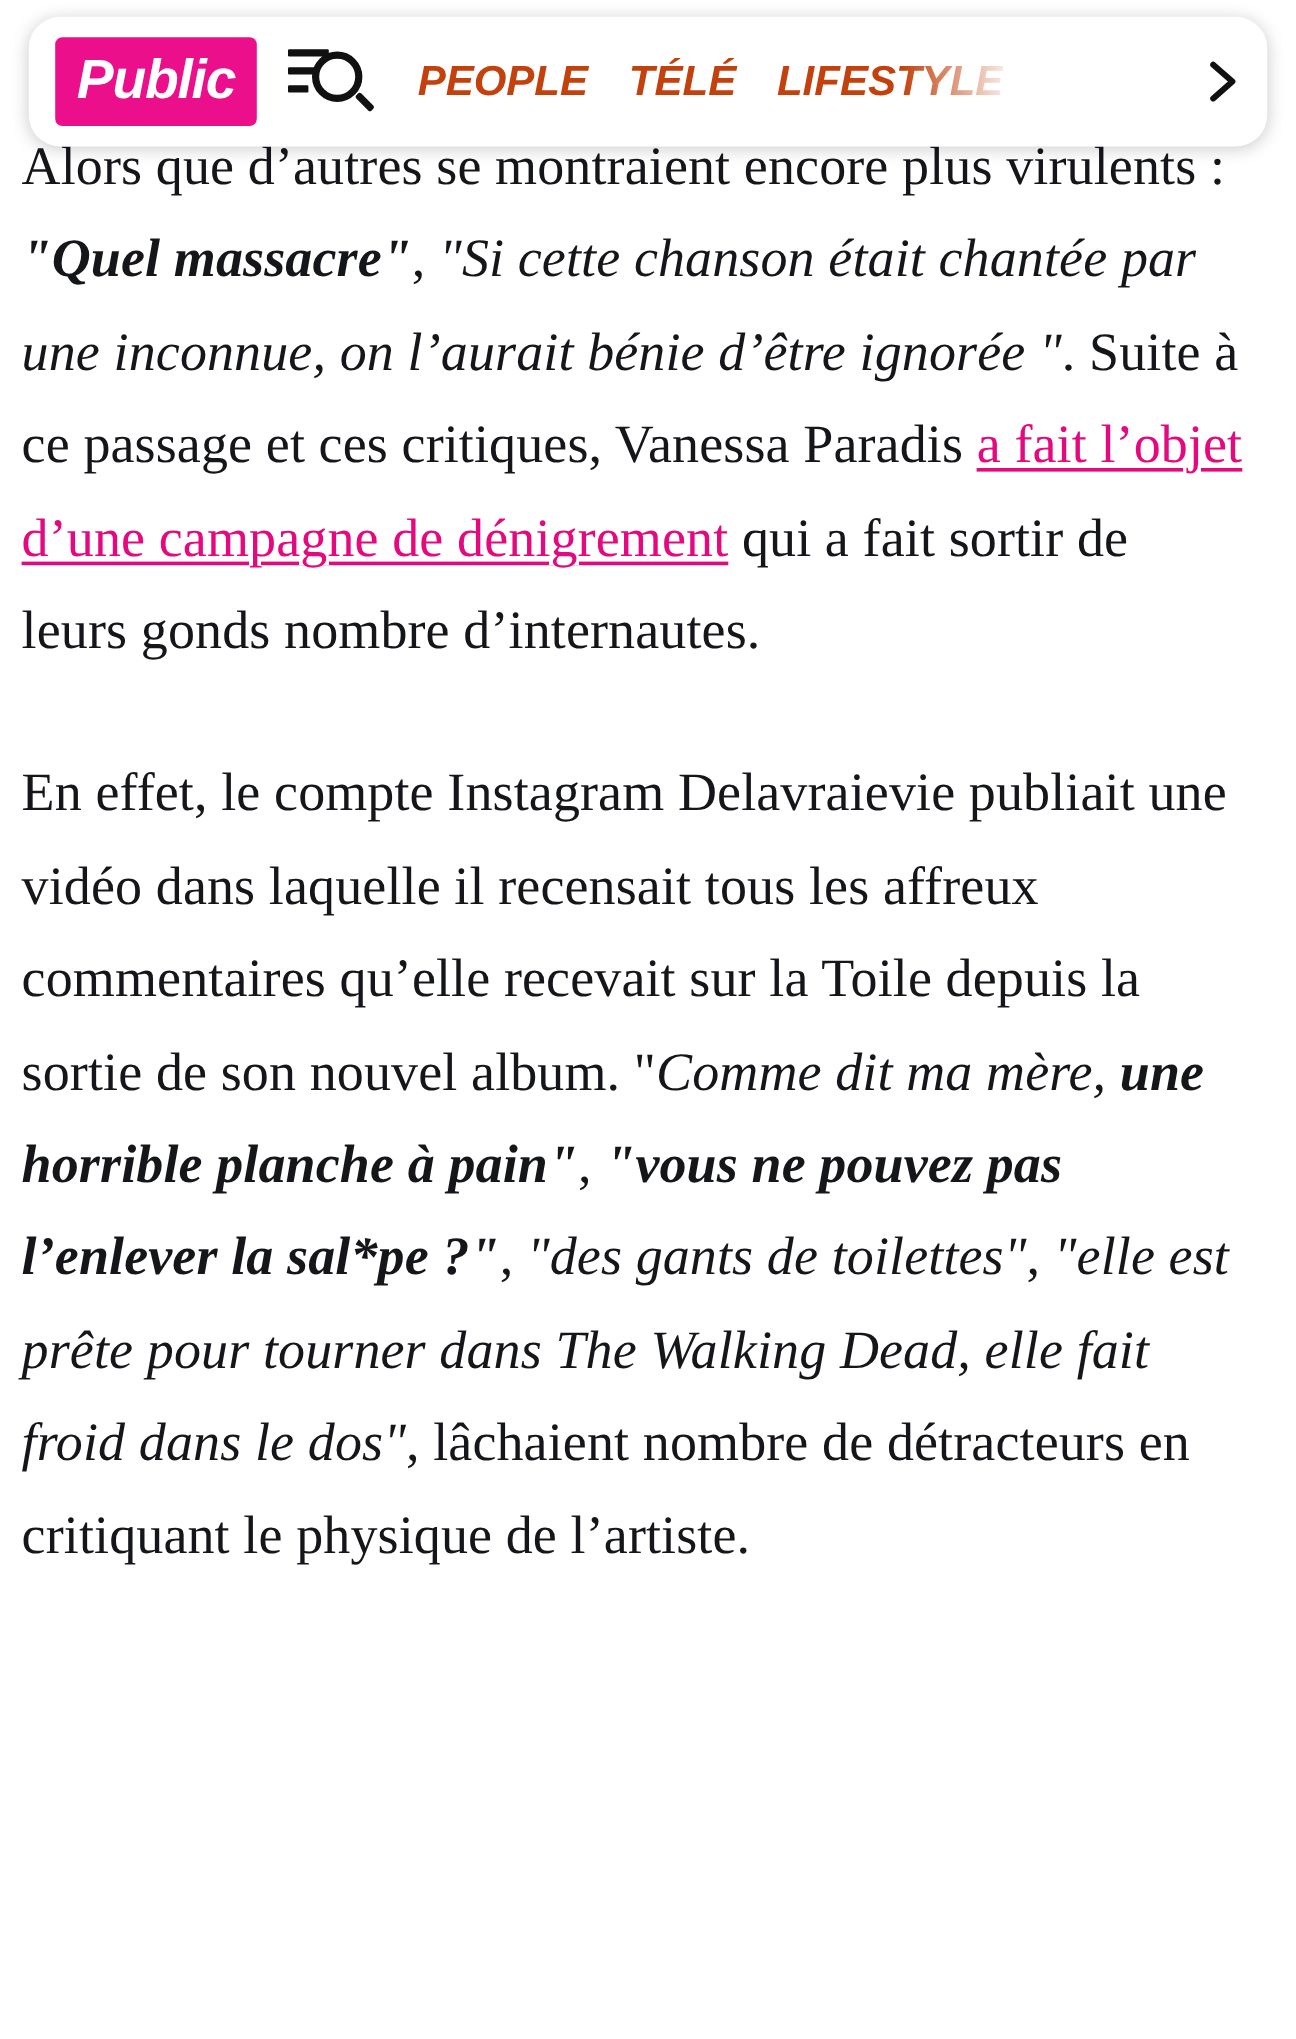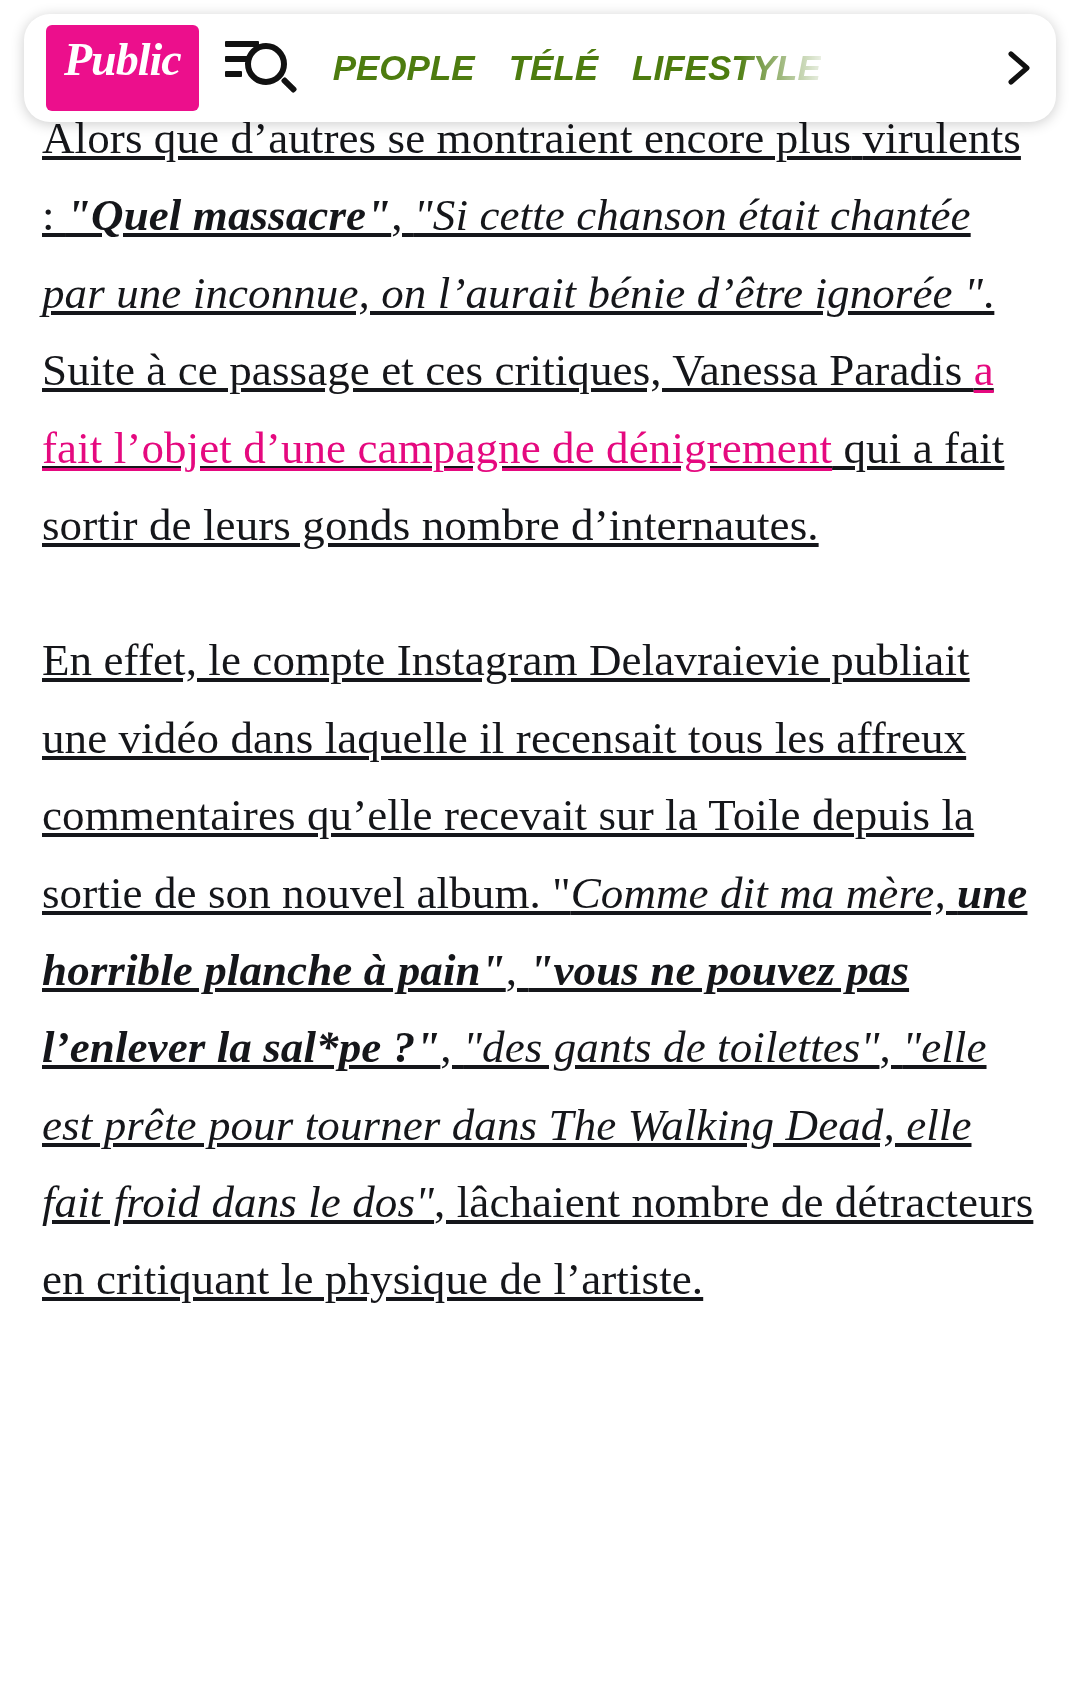--- a/index.html
+++ b/index.html
@@ -26,26 +26,26 @@
     display: flex;
     align-items: center;
     padding: 0 6px 0 22px;
     overflow: hidden;
     z-index: 20;
   }
 
   .logo {
     background: #ec0f8c;
     color: #ffffff;
-    font-family: Liberation Serif, serif;
+    font-family: Liberation Sans, sans-serif;
     font-weight: bold;
     font-style: italic;
     font-size: 46px;
     line-height: 1;
-    padding: 12px 18px 28px 18px;
+    padding: 12px 18px 16px 18px;
     border-radius: 6px;
     letter-spacing: -1px;
     flex: 0 0 auto;
   }
 
   .menu-search {
     flex: 0 0 auto;
     margin-left: 26px;
     width: 72px;
     height: 62px;
@@ -91,21 +91,21 @@
     font-family: "Liberation Sans", sans-serif;
     font-weight: bold;
     font-style: italic;
     font-size: 35px;
     color: #111111;
     white-space: nowrap;
     overflow: hidden;
     position: relative;
   }
   .nav a {
-    color: #4d7c0f;
+    color: #c2410c;
     text-decoration: none;
   }
   .nav .fade-item {
     -webkit-mask-image: linear-gradient(to right, #000 55%, rgba(0,0,0,0.12) 100%);
     mask-image: linear-gradient(to right, #000 55%, rgba(0,0,0,0.12) 100%);
   }
 
   .nav-next {
     position: absolute;
     right: 8px;
@@ -123,26 +123,25 @@
     z-index: 3;
   }
   .nav-next svg { display: block; }
 
   
   .article {
     position: absolute;
     top: 0;
     left: 0;
     width: 1080px;
-    padding: 100px 42px 0 42px;
+    padding: 100px 42px 0 18px;
     font-size: 45px;
     line-height: 1.72;
     color: #15161a;
     letter-spacing: 0.1px;
-    text-decoration: underline;
   }
 
   .para { margin: 0 0 58px 0; }
   .para.clipped-top {
     
   }
   .q { font-style: italic; }
   .qb { font-style: italic; font-weight: bold; }
 
   a.link {

